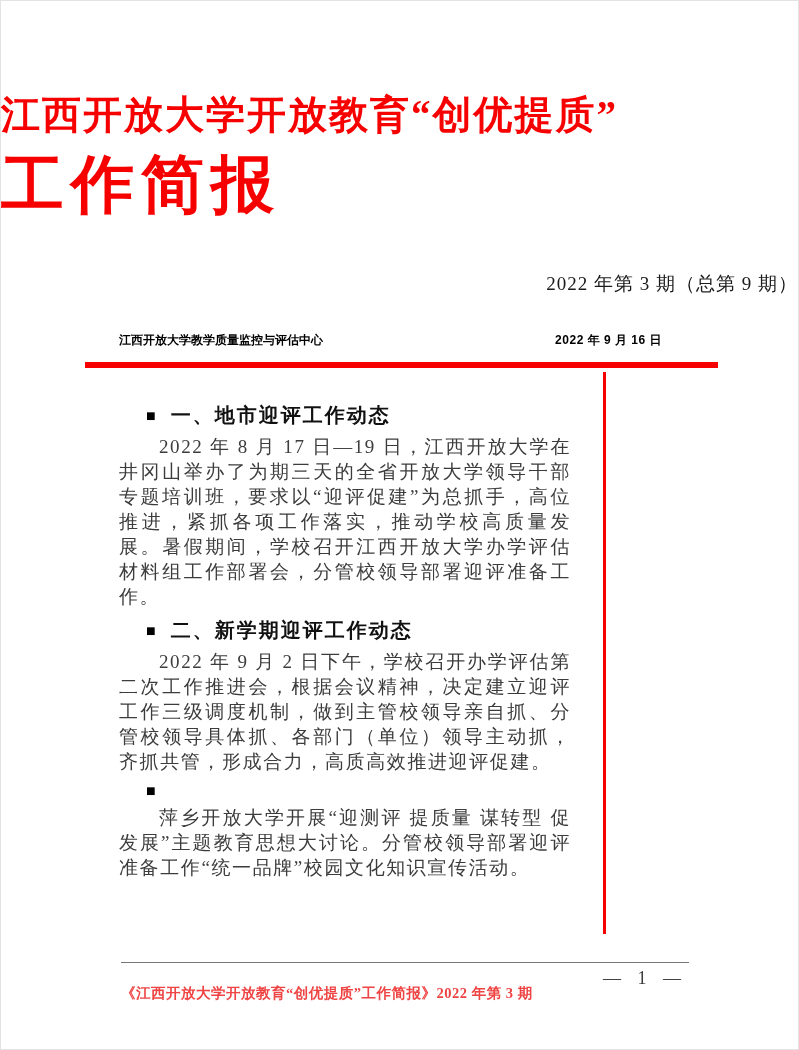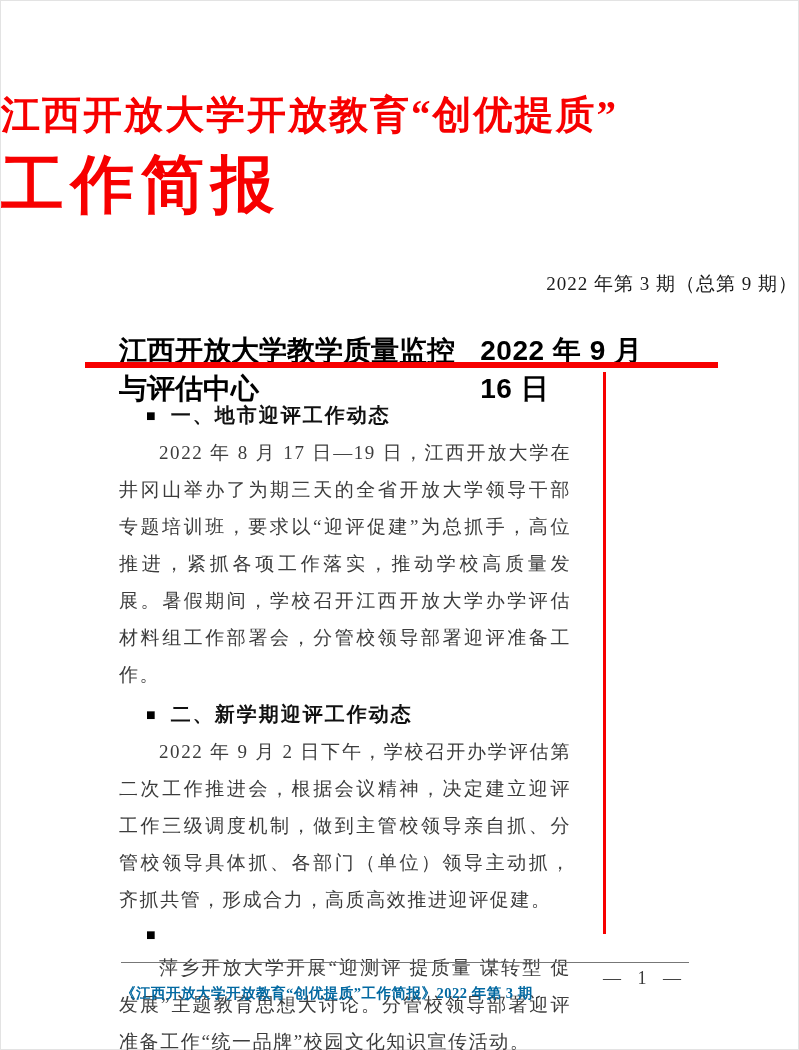--- a/index.html
+++ b/index.html
@@ -37,21 +37,21 @@
   .issue-line {
     position: absolute; top: 270px; left: 0; width: 100%;
     text-align: right;
     font-size: 19px; color: #1a1a1a;
     letter-spacing: 1px;
   }
   .pub-row {
     position: absolute; top: 331px; left: 118px; width: 543px;
     display: flex; justify-content: space-between; align-items: baseline;
     font-family: "Liberation Sans", "DejaVu Sans", sans-serif;
-    font-weight: bold; font-size: 28px; color: #000;
+    font-weight: bold; font-size: 12px; color: #000;
   }
   .pub-row .date { letter-spacing: 0.5px; }
   
   .double-rule {
     position: absolute; top: 361px; left: 84px; width: 633px;
     height: 4px;
     border-top: 4px solid #f70000;
     border-bottom: 2px solid #f70000;
   }
   .red-vline {
@@ -75,39 +75,39 @@
     padding-left: 27px;
     margin: 8px 0 5px 0;
     display: flex; align-items: center;
   }
   .section-title .bullet {
     font-size: 16px; margin-right: 15px; color: #000;
     letter-spacing: 0;
   }
   .content p {
     font-size: 19px;
-    line-height: 37px;
+    line-height: 25px;
     letter-spacing: 1.6px;
     text-indent: 40px;
     text-align: justify;
     color: #3c3c3c;
   }
   
   .footer-rule {
     position: absolute; top: 961px; left: 120px; width: 568px;
     border-top: 1px solid #777;
   }
   .page-number {
     position: absolute; top: 967px; right: 111px;
     font-size: 18px; color: #3a3a3a;
     letter-spacing: 6px;
   }
   .footer-source {
     position: absolute; top: 983px; left: 120px;
-    font-weight: bold; font-size: 14.5px; color: #0369a1;
+    font-weight: bold; font-size: 14.5px; color: #ef4444;
     letter-spacing: 0.5px;
   }
 </style>
 </head>
 <body>
 
 <div class="page">
 
   <div class="masthead-line1">江西开放大学开放教育“创优提质”</div>
   <div class="masthead-line2">工作简报</div>

